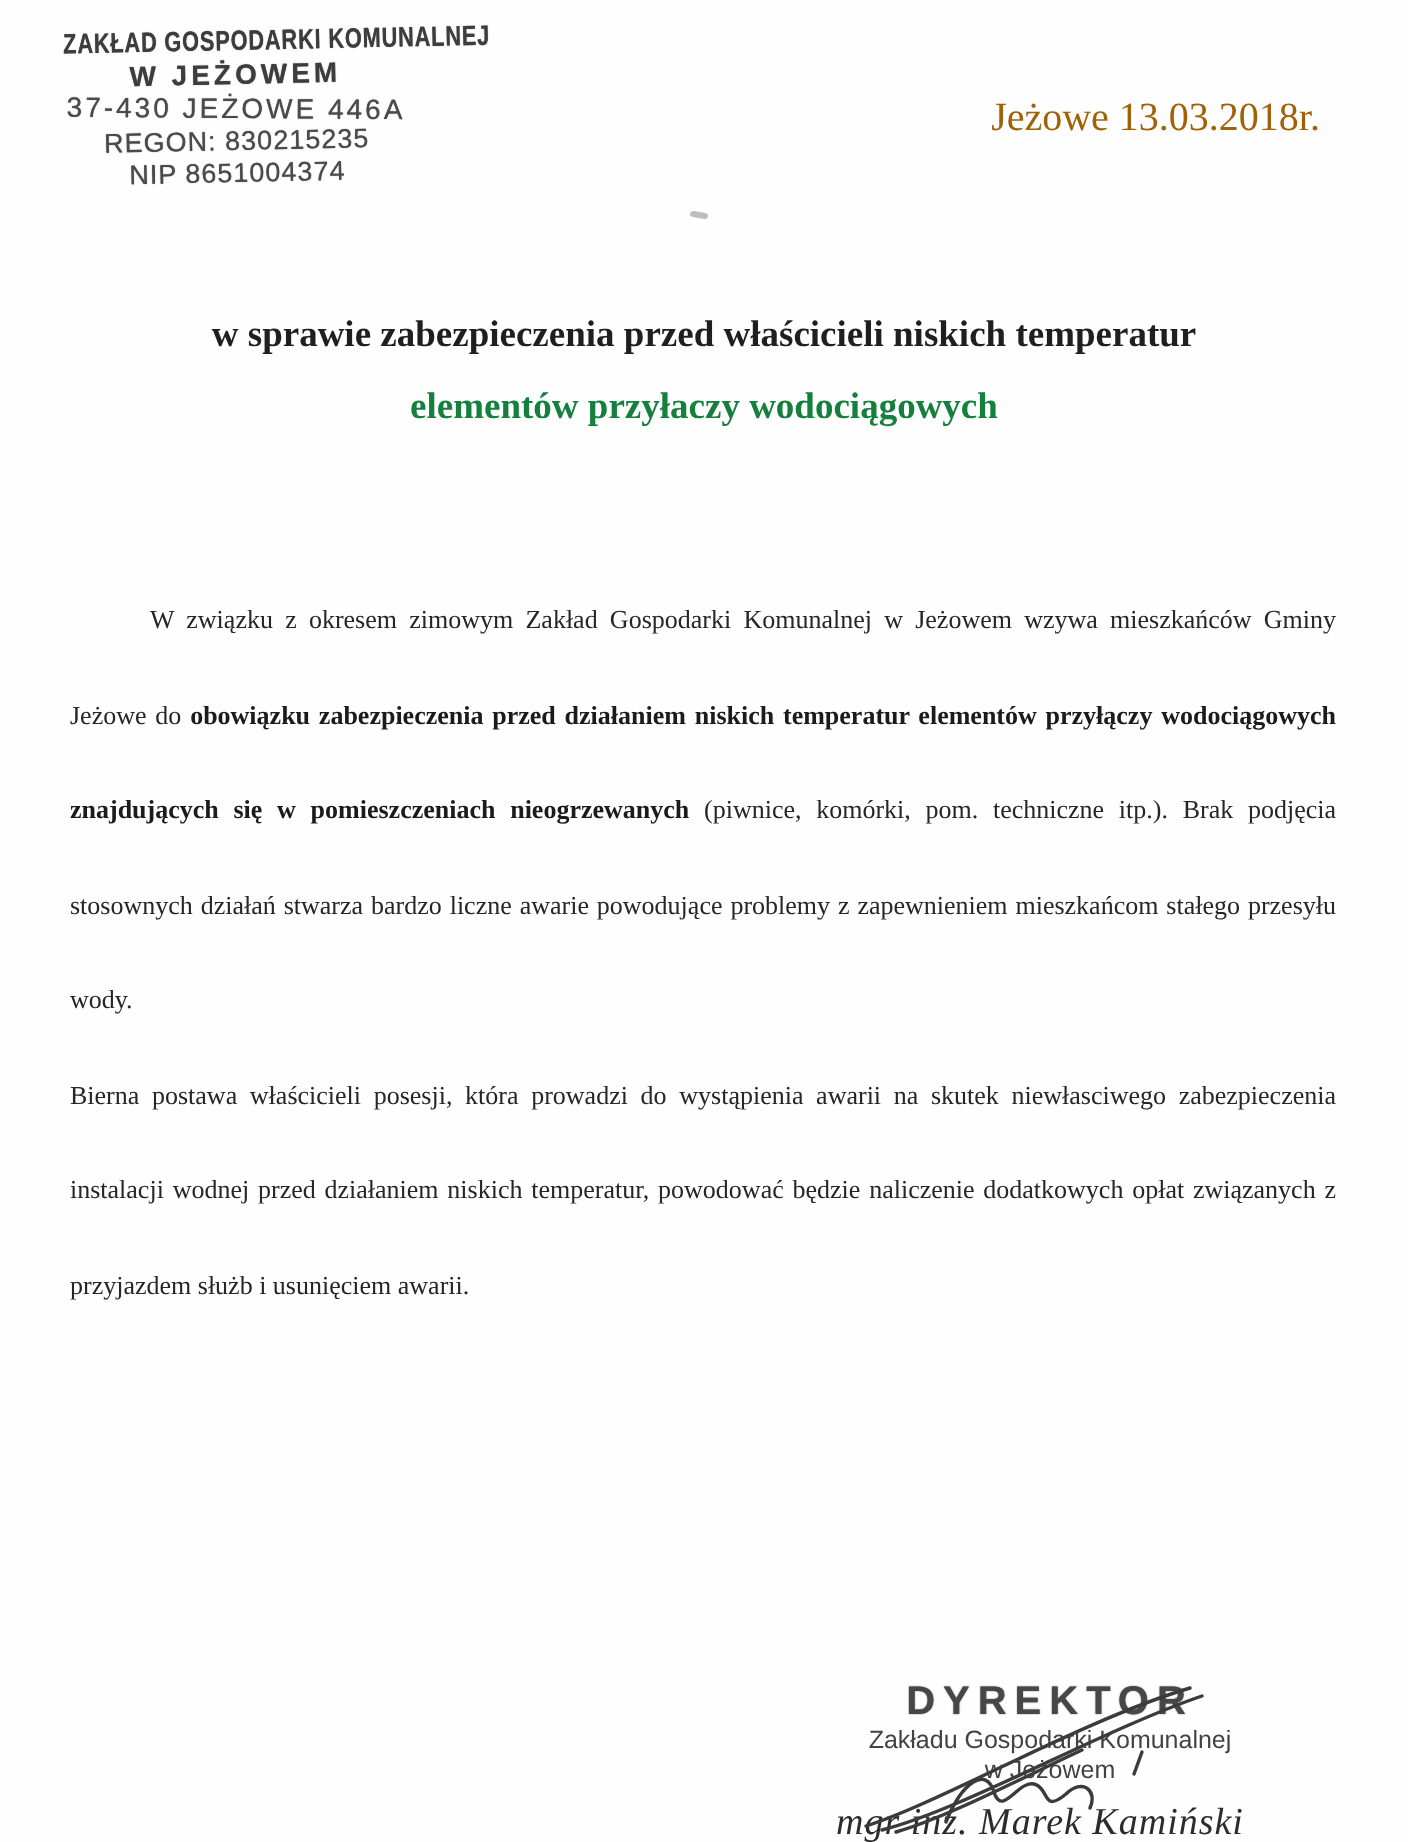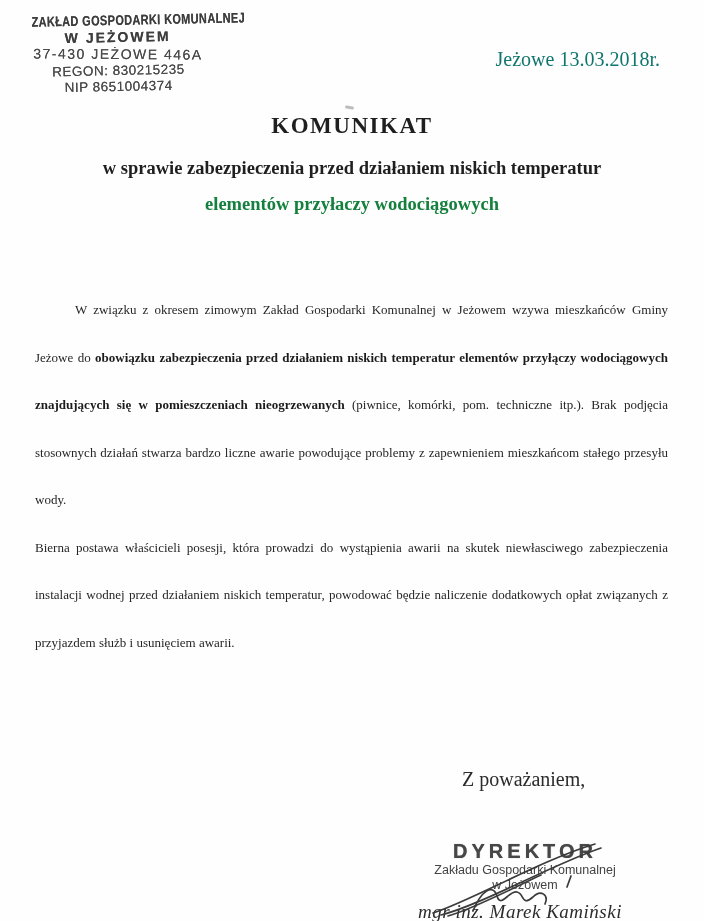--- a/index.html
+++ b/index.html
@@ -27,21 +27,21 @@
              transform:scaleX(0.78); transform-origin:50% 50%; letter-spacing:.5px; }
   .lh-org2 { font-size:14px; font-weight:bold; letter-spacing:2px; margin-top:1px; }
   .lh-addr { font-size:14px; letter-spacing:1.5px; margin-top:1px;
              transform:rotate(1.6deg); color:#4a4a4a; }
   .lh-regon{ font-size:13.5px; letter-spacing:.5px; margin-top:1px; color:#4a4a4a; }
   .lh-nip  { font-size:13.5px; letter-spacing:.5px; margin-top:1px; color:#4a4a4a; }
 
   
   .dateline {
     position:absolute; top:48px; right:44px;
-    font-size:20px; color:#0f766e;
+    font-size:20px; color:#a16207;
   }
 
   
   .doc-title {
     position:absolute; top:113px; left:0; width:100%;
     text-align:center; font-size:23px; font-weight:bold;
     letter-spacing:1.5px; color:#1f1f1f;
   }
   .scan-speck {
     position:absolute; left:345px; top:106px; width:9px; height:3px;
@@ -101,30 +101,28 @@
     <div class="lh-org2">W JEŻOWEM</div>
     <div class="lh-addr">37-430 JEŻOWE 446A</div>
     <div class="lh-regon">REGON: 830215235</div>
     <div class="lh-nip">NIP 8651004374</div>
   </div>
 
   <div class="dateline">Jeżowe 13.03.2018r.</div>
 
   <div class="scan-speck"></div>
 
-  <div class="doc-title">KOMUNIKAT</div>
-  <div class="doc-sub1">w sprawie zabezpieczenia przed działaniem niskich temperatur</div>
+  <div class="doc-sub1">w sprawie zabezpieczenia przed właścicieli niskich temperatur</div>
   <div class="doc-sub2">elementów przyłaczy wodociągowych</div>
 
   <div class="body-text">
     <p class="first"><span>W związku z okresem zimowym Zakład Gospodarki Komunalnej w Jeżowem wzywa mieszkańców Gminy Jeżowe do </span><b>obowiązku zabezpieczenia przed działaniem niskich temperatur elementów przyłączy wodociągowych znajdujących się w pomieszczeniach nieogrzewanych</b><span> (piwnice, komórki, pom. techniczne itp.). Brak podjęcia stosownych działań stwarza bardzo liczne awarie powodujące problemy z zapewnieniem mieszkańcom stałego przesyłu wody.</span></p>
     <p>Bierna postawa właścicieli posesji, która prowadzi do wystąpienia awarii na skutek niewłasciwego zabezpieczenia instalacji wodnej przed działaniem niskich temperatur, powodować będzie naliczenie dodatkowych opłat związanych z przyjazdem służb i usunięciem awarii.</p>
   </div>
 
-  <div class="closing">Z poważaniem,</div>
 
   <div class="sig-block">
     <div class="sig-dyrektor">DYREKTOR</div>
     <div class="sig-line2">Zakładu Gospodarki Komunalnej</div>
     <div class="sig-line3">w Jeżowem</div>
     <div class="sig-name">mgr inż. Marek Kamiński</div>
   </div>
 
   <svg class="sig-scribble" width="214" height="92" viewBox="0 0 214 92">
     <g fill="none" stroke="#3b3b3b" stroke-width="1.7" stroke-linecap="round">

